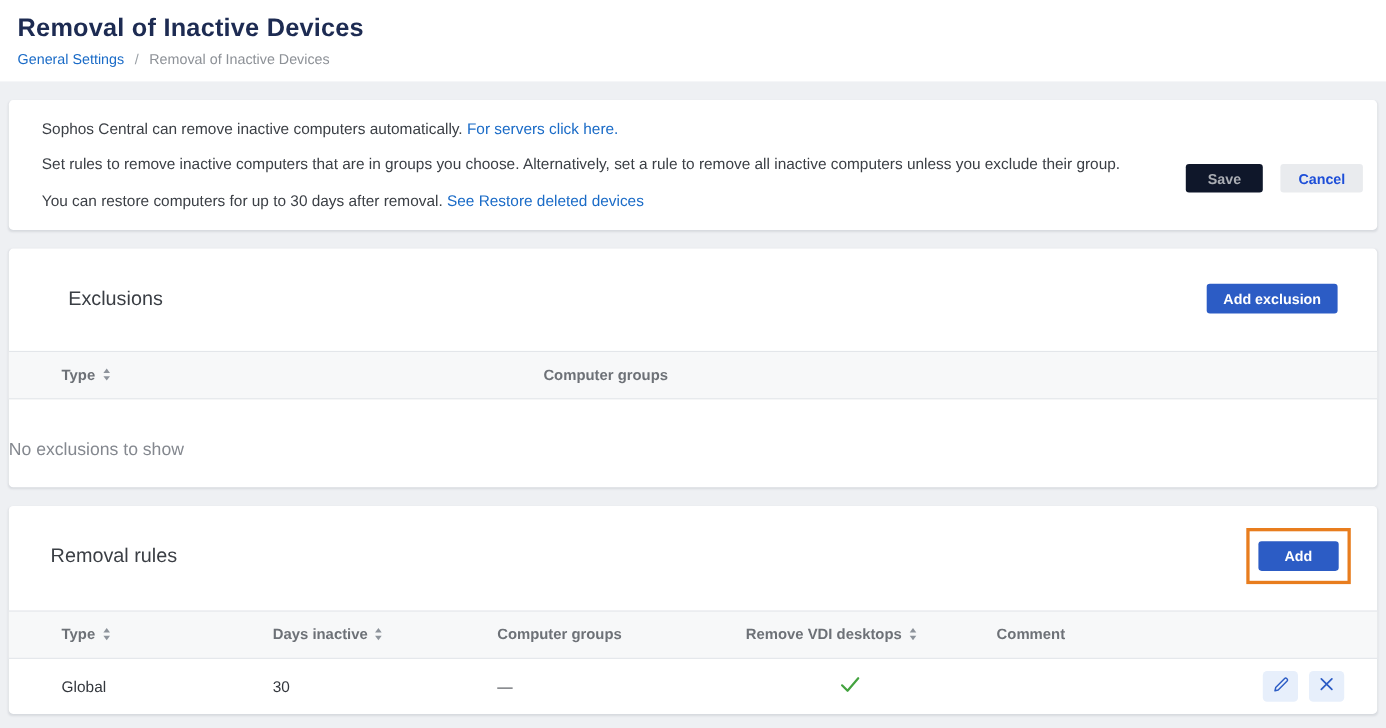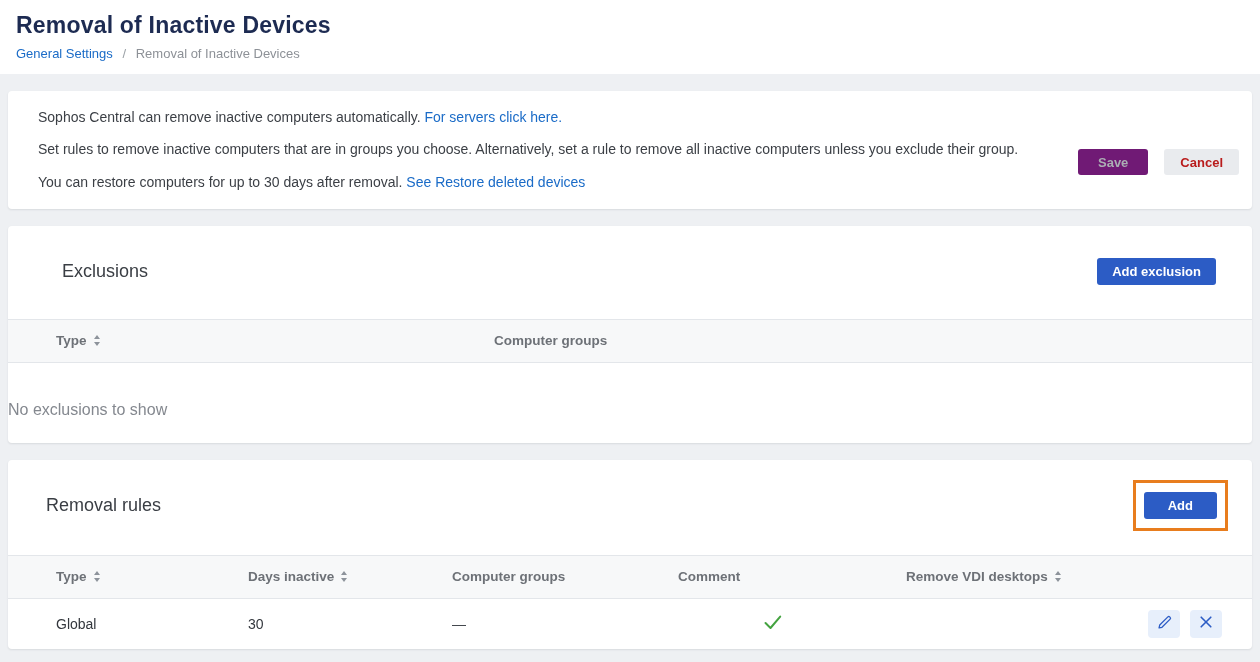--- a/index.html
+++ b/index.html
@@ -24,22 +24,22 @@
   
   .info-card { padding: 17px 30px; }
   .info-card p { margin: 0 0 13px; font-size: 14px; line-height: 1.38; color: #3b3f45; }
   .info-card p:last-of-type { margin-bottom: 0; }
   .info-card p.constrained { max-width: 1030px; }
   .info-card a { color: #1a6bc7; text-decoration: none; cursor: pointer; }
   .info-actions { position: absolute; top: 58px; right: 13px; display: flex; gap: 16px; }
 
   
   .btn { font-family: inherit; font-size: 13px; font-weight: bold; border: none; border-radius: 3px; padding: 6px 14px; cursor: pointer; line-height: 1; height: 26px; }
-  .btn-disabled { background: #701a75; color: #abaeb4; cursor: default; padding: 4px 20px; }
-  .btn-tertiary { background: #e9ebee; color: #b91c1c; padding: 6px 16px; }
+  .btn-disabled { background: #0f172a; color: #abaeb4; cursor: default; padding: 4px 20px; }
+  .btn-tertiary { background: #e9ebee; color: #1d4ed8; padding: 6px 16px; }
   .btn-primary { background: #2c5cc5; color: #fff; }
   .btn-add-exclusion { padding: 7px 15px; height: 27px; text-align: right; }
   .btn-add { padding: 7px 24px; height: 27px; }
 
   
   .card-head { display: flex; justify-content: space-between; align-items: center; }
   .card-head h2 { margin: 0; font-size: 18px; font-weight: normal; color: #3a3e44; }
   .excl-head { padding: 32px 36px 34px 38px; margin-left: 16px; }
   .rules-head { padding: 20px 24px 24px 38px; }
 
@@ -136,28 +136,28 @@
         </span>
     </div>
     <div class="th">
       <span>Days inactive</span>
       <span class="sort">
           <i class="tri-up"></i>
           <i class="tri-down"></i>
         </span>
     </div>
     <div class="th plain">Computer groups</div>
-    <div class="th plain">Comment</div>
     <div class="th">
       <span>Remove VDI desktops</span>
       <span class="sort">
           <i class="tri-up"></i>
           <i class="tri-down"></i>
         </span>
     </div>
+    <div class="th plain">Comment</div>
   </div>
 
   <div class="trow">
     <div>Global</div>
     <div>30</div>
     <div class="cell-dash">—</div>
     <div class="cell-vdi">
       <span>
         <svg width="18" height="15" viewBox="0 0 18 15">
             <path d="M1.5 8 L6.5 13 L16.2 1.6" fill="none" stroke="#44a340" stroke-width="2" stroke-linecap="round" stroke-linejoin="round"></path>

